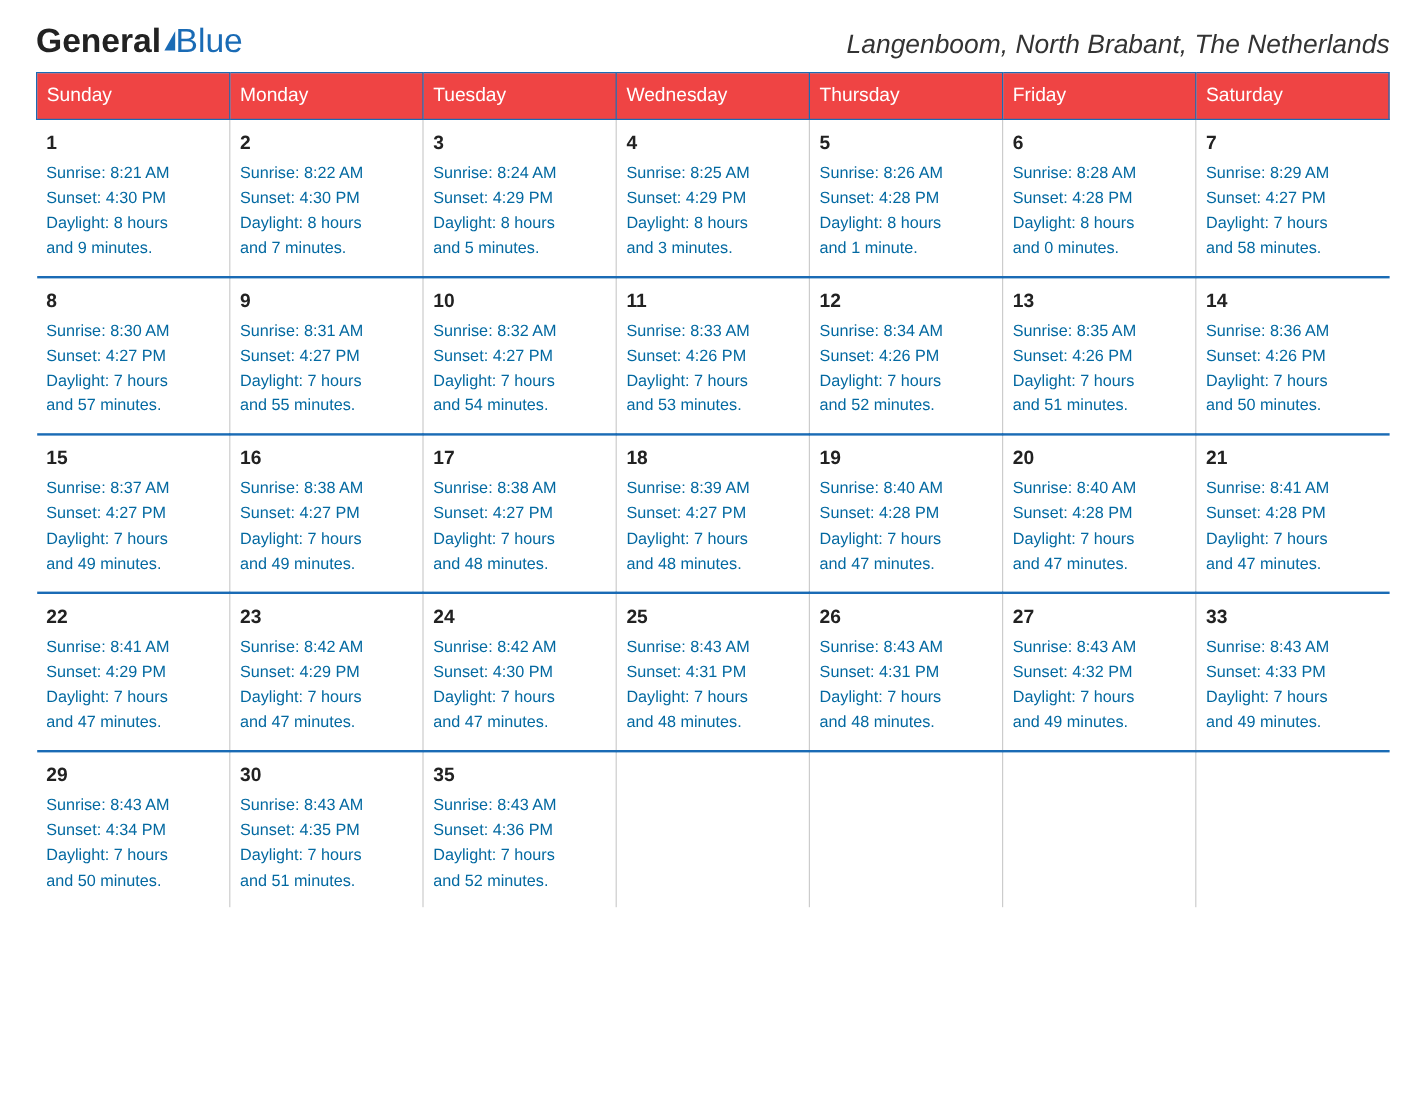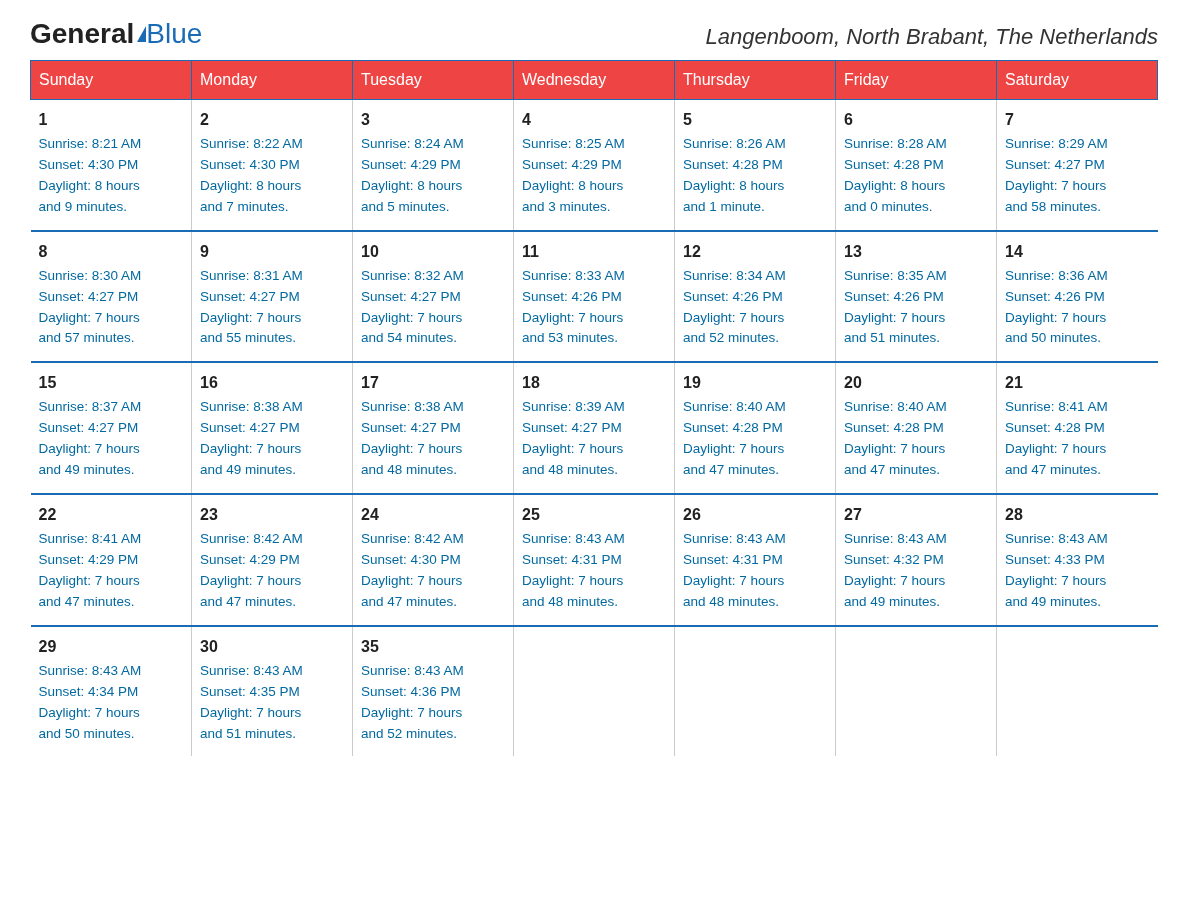--- a/index.html
+++ b/index.html
@@ -222,21 +222,21 @@
       </td>
         <td>
         <span class="day-number">26</span>
         <span class="day-info">Sunrise: 8:43 AM<br>Sunset: 4:31 PM<br>Daylight: 7 hours<br>and 48 minutes.</span>
       </td>
         <td>
         <span class="day-number">27</span>
         <span class="day-info">Sunrise: 8:43 AM<br>Sunset: 4:32 PM<br>Daylight: 7 hours<br>and 49 minutes.</span>
       </td>
         <td>
-        <span class="day-number">28</span>
+        <span class="day-number">33</span>
         <span class="day-info">Sunrise: 8:43 AM<br>Sunset: 4:33 PM<br>Daylight: 7 hours<br>and 49 minutes.</span>
       </td>
       </tr>
       <tr>
         <td>
         <span class="day-number">29</span>
         <span class="day-info">Sunrise: 8:43 AM<br>Sunset: 4:34 PM<br>Daylight: 7 hours<br>and 50 minutes.</span>
       </td>
         <td>
         <span class="day-number">30</span>

